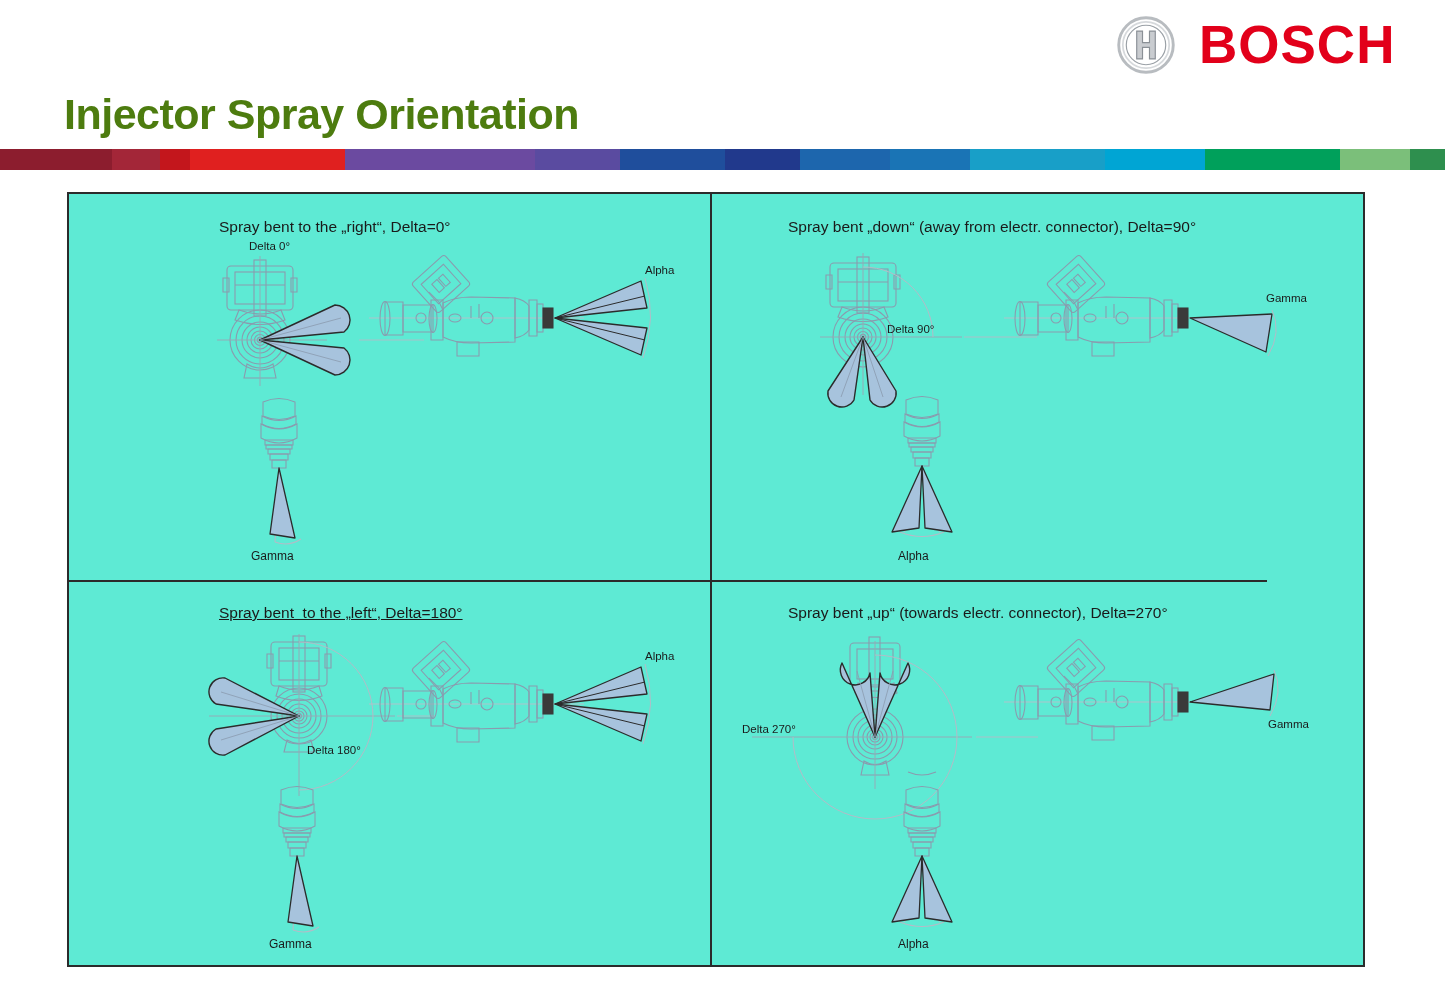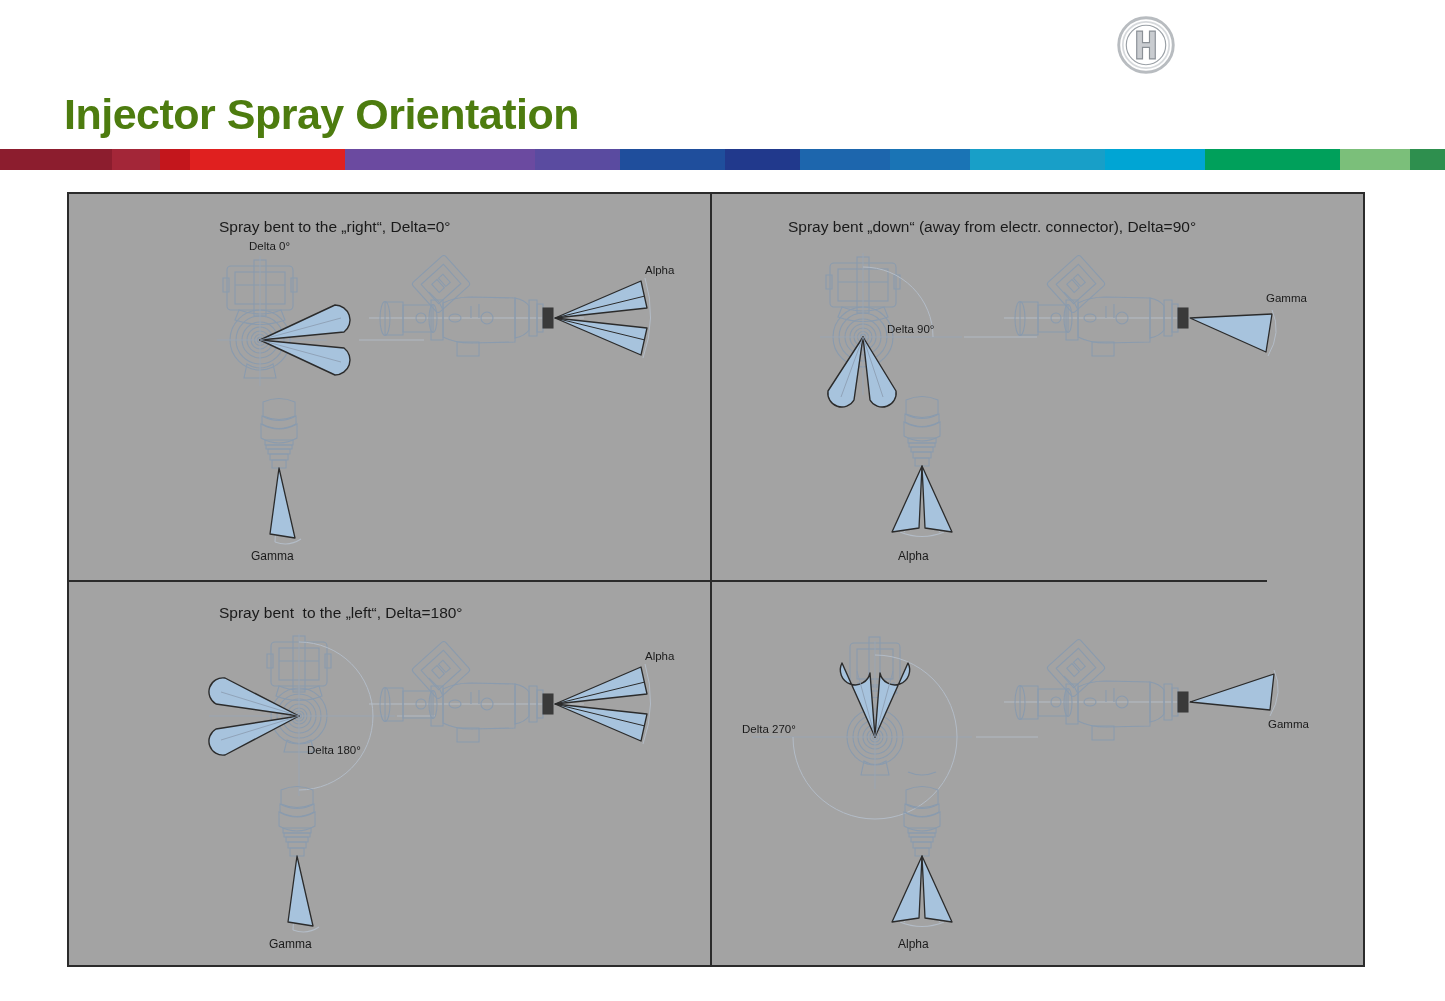--- a/index.html
+++ b/index.html
@@ -15,41 +15,42 @@
     color:#e2001a;letter-spacing:1px;line-height:54px;font-family:"Liberation Sans",sans-serif;
   }
   #page-title{
     position:absolute;left:64px;top:90px;font-size:43px;font-weight:bold;
     color:#4d7c0f;letter-spacing:-.5px;white-space:nowrap;
   }
   #stripe{position:absolute;left:0;top:149px;width:1445px;height:21px;}
   
   #frame{
     position:absolute;left:67px;top:192px;width:1298px;height:775px;
-    border:2px solid #2b2b2b;box-sizing:border-box;background:#a3a3a3;
+    border:2px solid #2b2b2b;box-sizing:border-box;background:#5eead4;
   }
   .v-divider{position:absolute;left:641px;top:0px;width:2px;height:773px;background:#2b2b2b;}
   .h-divider{position:absolute;left:0px;top:386px;width:1198px;height:2px;background:#2b2b2b;}
   .panel{position:absolute;}
   .panel-title{
     position:absolute;font-size:15.5px;color:#1a1a1a;white-space:pre;
     font-family:"Liberation Sans",sans-serif;
   }
   svg{display:block;overflow:visible;}
 </style>
 </head>
 <body>
 
 <div id="bosch-logo">
   <svg id="bosch-emblem" viewBox="0 0 100 100">
     <circle cx="50" cy="50" r="47" fill="none" stroke="#b8bcc0" stroke-width="5"></circle>
     <circle cx="50" cy="50" r="40" fill="none" stroke="#d6d9dc" stroke-width="3"></circle>
     <circle cx="50" cy="50" r="34" fill="none" stroke="#9aa0a6" stroke-width="2"></circle>
     <path d="M34 26 h10 v20 h12 v-20 h10 v48 h-10 v-20 h-12 v20 h-10 z" fill="#c9ccd0" stroke="#8a9096" stroke-width="2"></path>
   </svg>
+  <div id="bosch-wordmark">BOSCH</div>
 </div>
 
 <div id="page-title">Injector Spray Orientation</div>
 
 <svg id="stripe" width="1445" height="21" viewBox="0 0 1445 21">
   <g id="stripe-g">
       <rect x="0" y="0" width="112" height="21" fill="#8c1d2e"></rect>
       <rect x="112" y="0" width="48" height="21" fill="#a32638"></rect>
       <rect x="160" y="0" width="30" height="21" fill="#c3161c"></rect>
       <rect x="190" y="0" width="155" height="21" fill="#e0201f"></rect>
@@ -255,21 +256,21 @@
       </g>
       <g fill="#a7c3dd" stroke="#2b2b2b" stroke-width="1.3" stroke-linejoin="round">
         <path d="M50 74 L20 140 L47 136 z"></path>
         <path d="M50 74 L53 136 L80 140 z"></path>
       </g>
       <text x="26" y="168" font-size="12" fill="#1a1a1a" font-family="Liberation Sans, sans-serif">Alpha</text>
     </svg>
   </div>
 
   <div class="panel" style="left:0;top:388px;width:641px;height:385px;">
-    <div class="panel-title" style="left:150px;top:22px;">Spray bent  to the „left“, Delta=180°</div>
+    <div class="panel-title" style="left:150px;top:22px;text-decoration:underline;">Spray bent  to the „left“, Delta=180°</div>
 
     <svg style="position:absolute;left:130px;top:52px;" width="240" height="165" viewBox="0 0 240 165">
       <g stroke="#8a9bae" fill="none" stroke-width="1.1">
         <rect x="72" y="8" width="56" height="44" rx="4"></rect>
         <rect x="80" y="14" width="40" height="32"></rect>
         <rect x="94" y="2" width="12" height="56"></rect>
         <line x1="80" y1="27" x2="120" y2="27"></line>
         <path d="M68 20 h6 v14 h-6 z"></path>
           <path d="M126 20 h6 v14 h-6 z"></path>
         <path d="M80 52 q20 8 40 0 l3 10 q-23 9 -46 0 z"></path>
@@ -348,20 +349,21 @@
         <path d="M46 148 q14 5 26 -3" stroke="#b3bcc7"></path>
       </g>
       <g fill="#a7c3dd" stroke="#2b2b2b" stroke-width="1.3" stroke-linejoin="round">
         <path d="M50 74 L66 144 L41 140 z"></path>
       </g>
       <text x="22" y="166" font-size="12" fill="#1a1a1a" font-family="Liberation Sans, sans-serif">Gamma</text>
     </svg>
   </div>
 
   <div class="panel" style="left:643px;top:388px;width:555px;height:385px;">
+    <div class="panel-title" style="left:76px;top:22px;">Spray bent „up“ (towards electr. connector), Delta=270°</div>
 
     <svg style="position:absolute;left:20px;top:45px;" width="310" height="165" viewBox="0 0 310 165">
       <g stroke="#8a9bae" fill="none" stroke-width="1.1">
         <rect x="118" y="16" width="50" height="42" rx="4"></rect>
         <rect x="125" y="22" width="36" height="30"></rect>
         <rect x="137" y="10" width="11" height="54"></rect>
         <path d="M126 56 q18 8 36 0 l3 10 q-21 9 -42 0 z"></path>
         <circle cx="143" cy="110" r="28"></circle>
           <circle cx="143" cy="110" r="22"></circle>
         <circle cx="143" cy="110" r="17"></circle>

